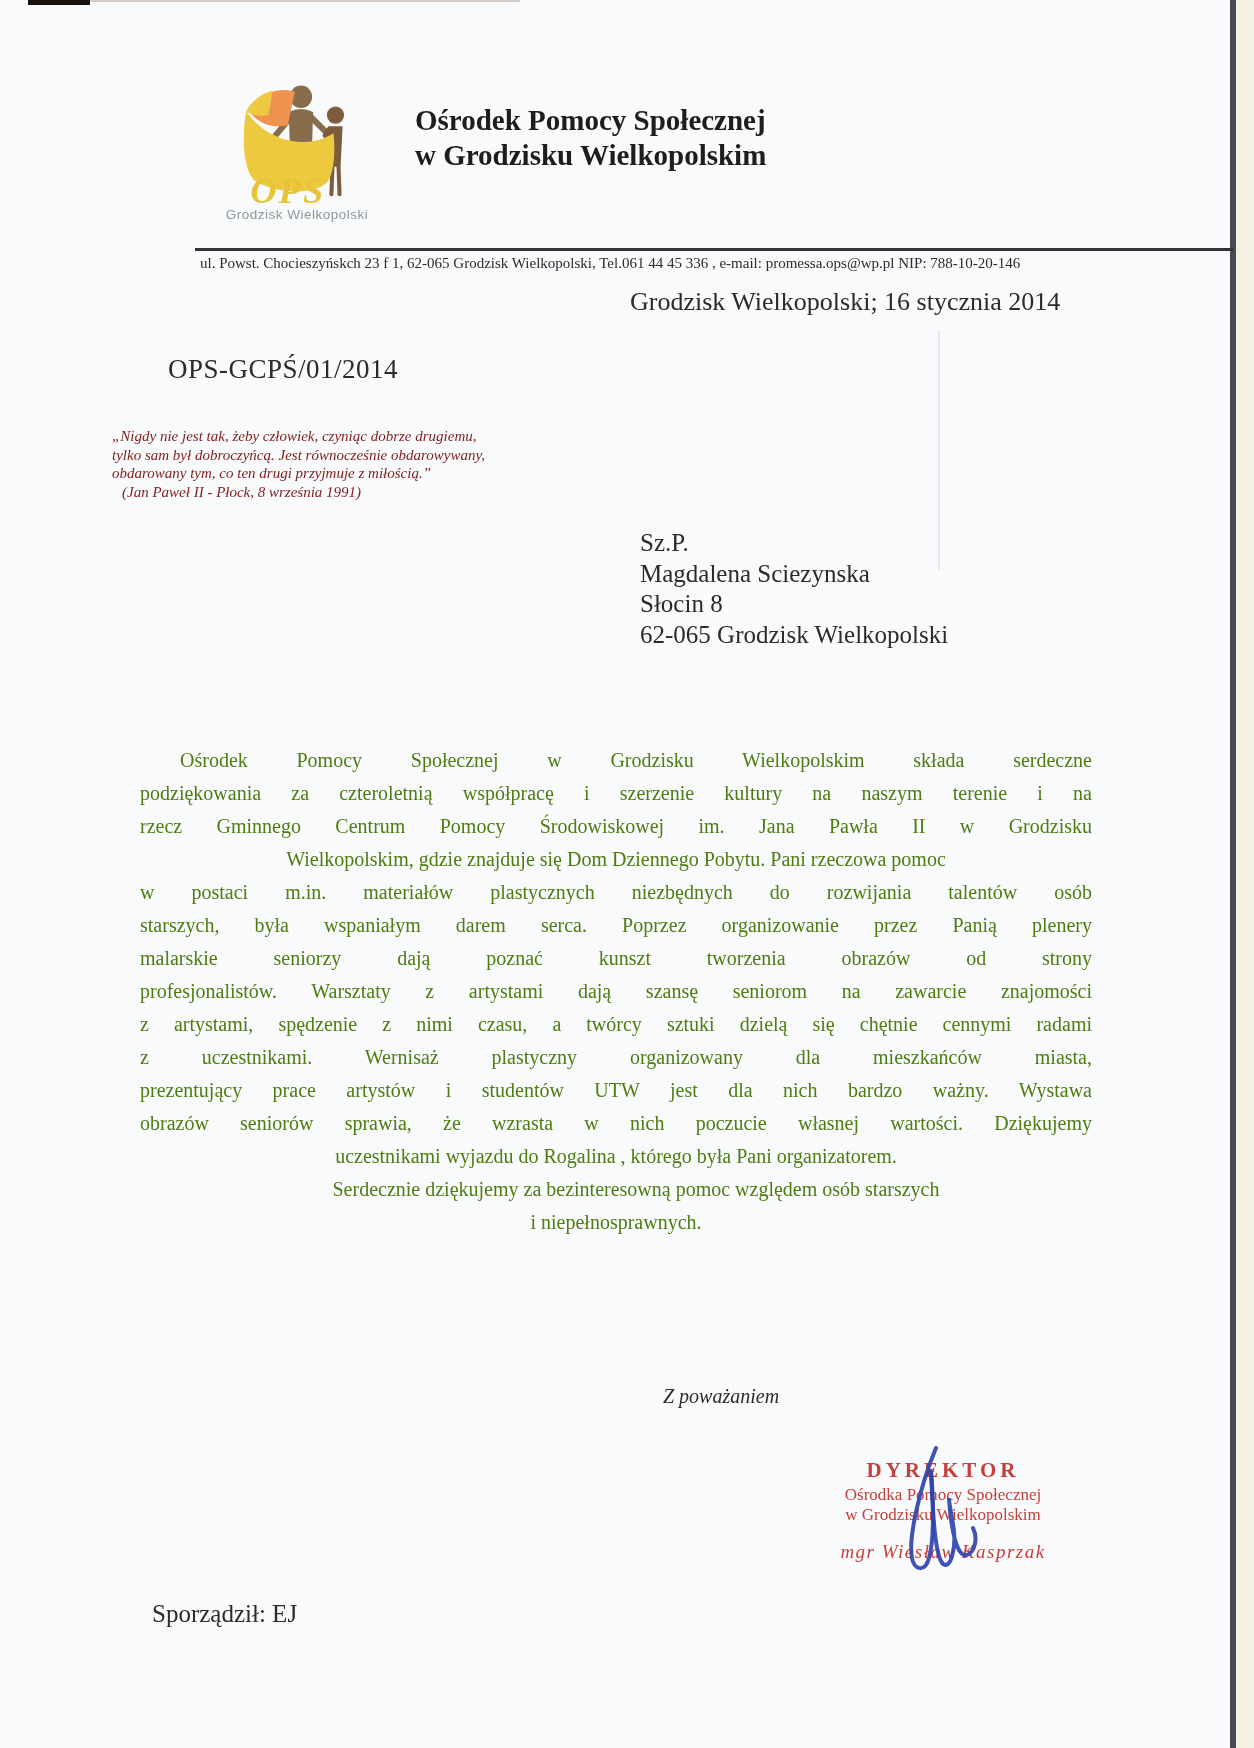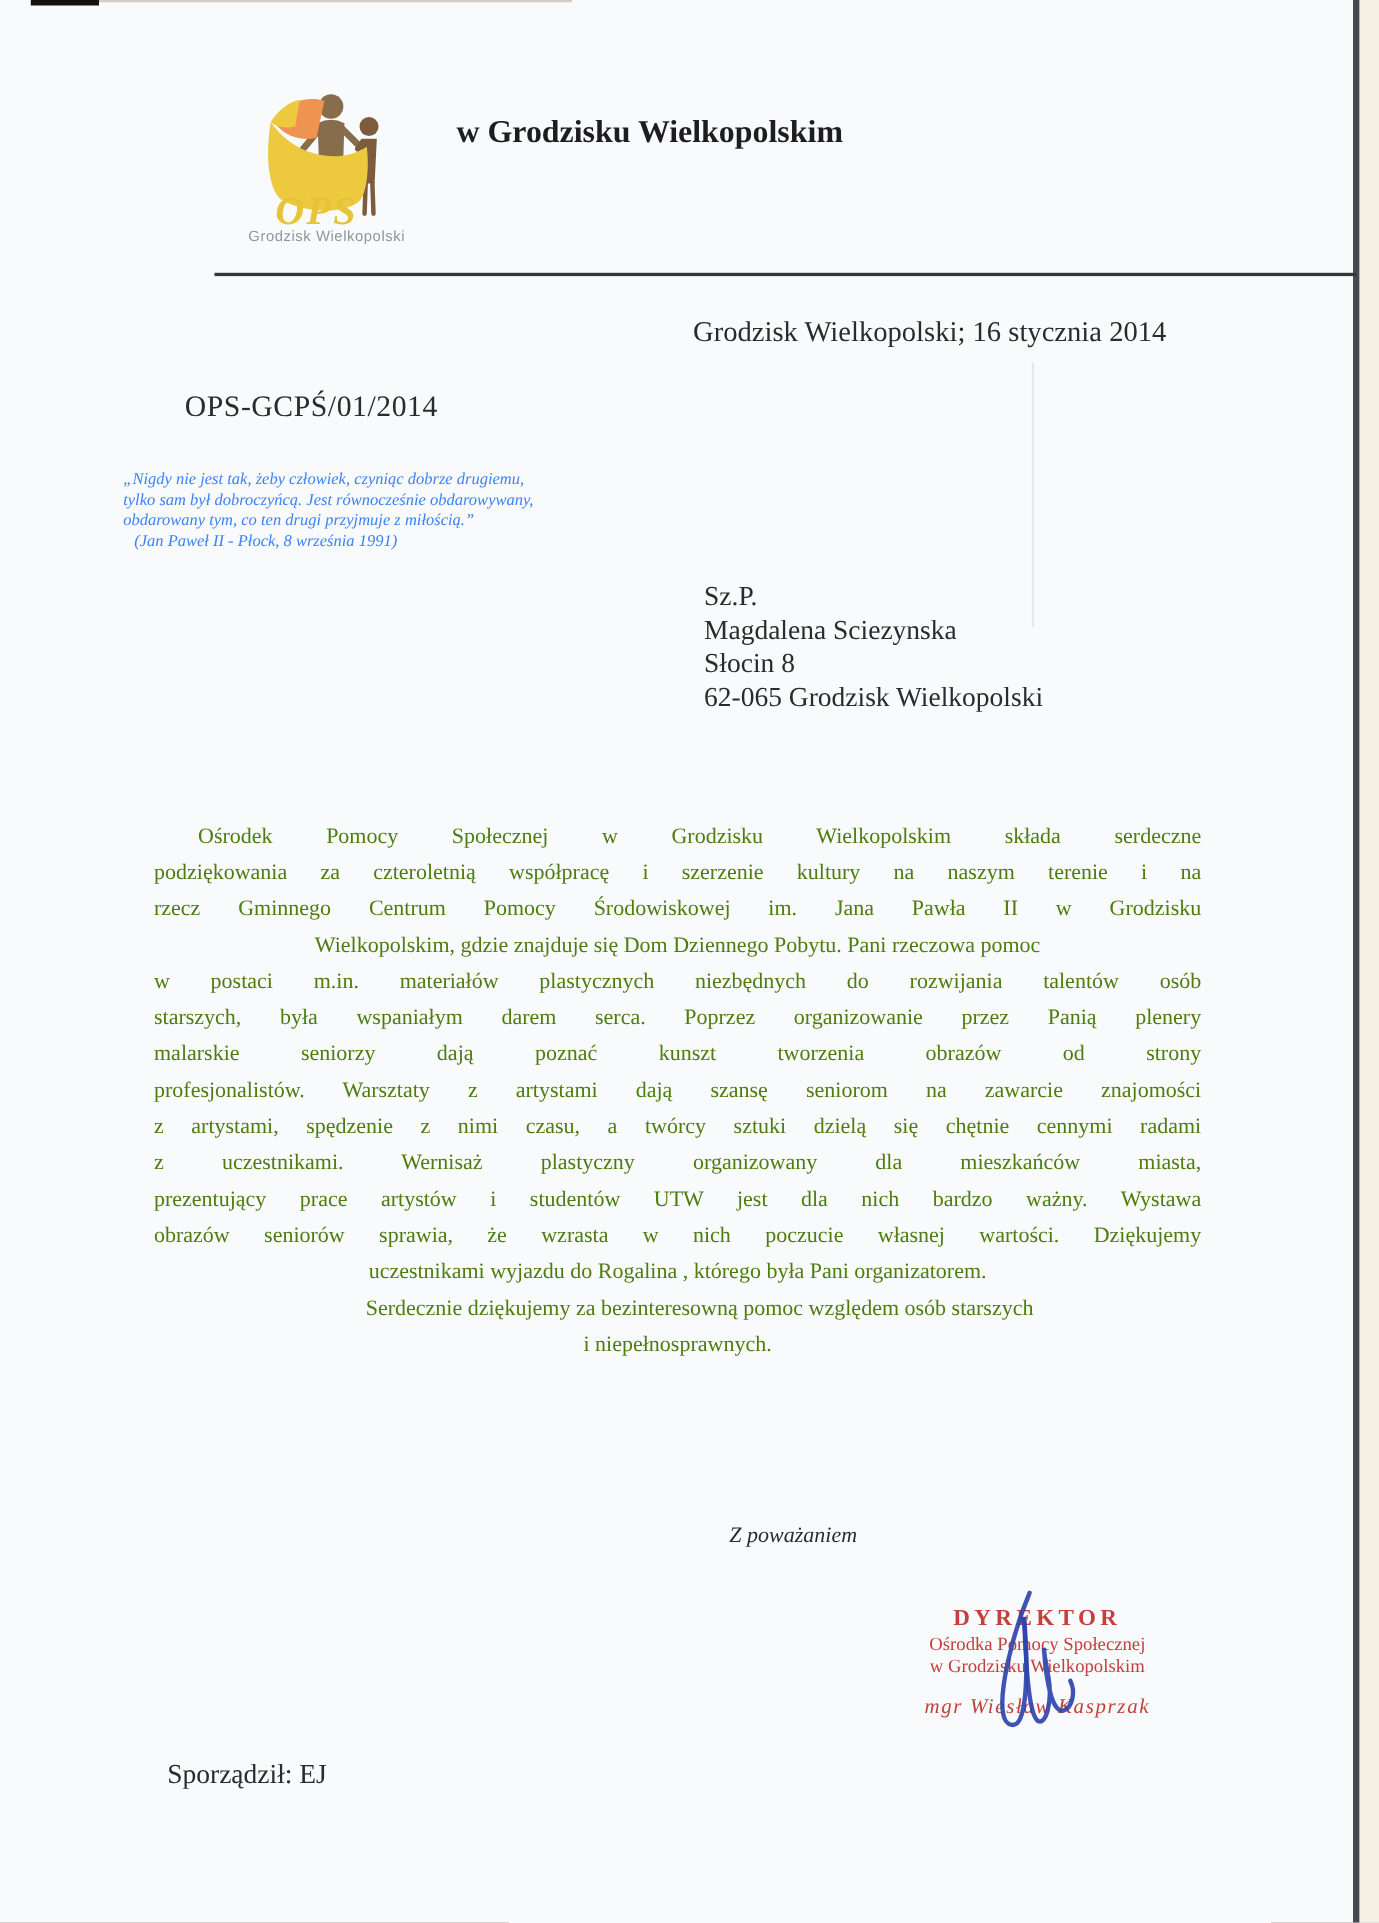--- a/index.html
+++ b/index.html
@@ -22,21 +22,21 @@
   }
 
   
   .org-title{position:absolute;left:415px;top:103px;font-size:29px;font-weight:bold;line-height:35px;color:#1d1d20;}
   .head-rule{position:absolute;left:195px;top:248px;width:1038px;height:3px;background:#33343a;}
   .address-line{position:absolute;left:200px;top:255px;width:1030px;font-size:15px;color:#2c2c30;white-space:nowrap;}
 
   .dateline{position:absolute;left:630px;top:287px;font-size:26px;}
   .reference{position:absolute;left:168px;top:354px;font-size:27px;letter-spacing:.5px;}
 
-  .quote{position:absolute;left:112px;top:427px;font-size:15px;font-style:italic;line-height:18.5px;color:#3b82f6;}
+  .quote{position:absolute;left:112px;top:427px;font-size:15px;font-style:italic;line-height:18.5px;color:#7f1d1d;}
   .quote .q-src{padding-left:10px;}
 
   .recipient{position:absolute;left:640px;top:528px;font-size:25px;line-height:30.5px;}
 
   .letter-body{position:absolute;left:140px;top:744px;width:952px;font-size:20px;color:#4d7c0f;}
   .ln{width:952px;height:33px;line-height:33px;text-align:center;}
   .jf{text-align:justify;text-align-last:justify;}
   .ind{text-indent:40px;}
 
   .valediction{position:absolute;left:663px;top:1385px;font-size:20px;font-style:italic;}
@@ -75,24 +75,26 @@
     <path d="M10,28 C20,12 42,6 56,11 L49,44 C33,48 17,41 10,28 Z" fill="#ef9350"></path>
 
     <path d="M8,30 C3,60 6,90 17,99 C38,112 76,113 88,100 C95,91 96,68 94,52 C70,68 30,62 8,30 Z" fill="#ecc93f"></path>
     <path d="M8,30 C14,20 24,12 34,10 L30,34 C20,36 12,34 8,30 Z" fill="#ecc93f"></path>
 
     <text x="12" y="121" font-family="Liberation Serif, serif" font-style="italic" font-weight="bold" font-size="36" fill="#e6c337" letter-spacing="2">OPS</text>
   </svg>
   <div class="logo-caption">Grodzisk Wielkopolski</div>
 
   <div class="org-title">
+    <div>Ośrodek Pomocy Społecznej</div>
     <div>w Grodzisku Wielkopolskim</div>
   </div>
 
   <div class="head-rule"></div>
+  <div class="address-line">ul. Powst. Chocieszyńskch 23 f 1, 62-065 Grodzisk Wielkopolski, Tel.061 44 45 336 , e-mail:  promessa.ops@wp.pl  NIP: 788-10-20-146</div>
 
   <div class="dateline">Grodzisk Wielkopolski; 16 stycznia 2014</div>
   <div class="reference">OPS-GCPŚ/01/2014</div>
 
   <div class="quote">
     <div>„Nigdy nie jest tak, żeby człowiek, czyniąc dobrze drugiemu,</div>
     <div>tylko sam był dobroczyńcą. Jest równocześnie obdarowywany,</div>
     <div>obdarowany tym, co ten drugi przyjmuje z miłością.”</div>
     <div class="q-src">(Jan Paweł II - Płock, 8 września 1991)</div>
   </div>

